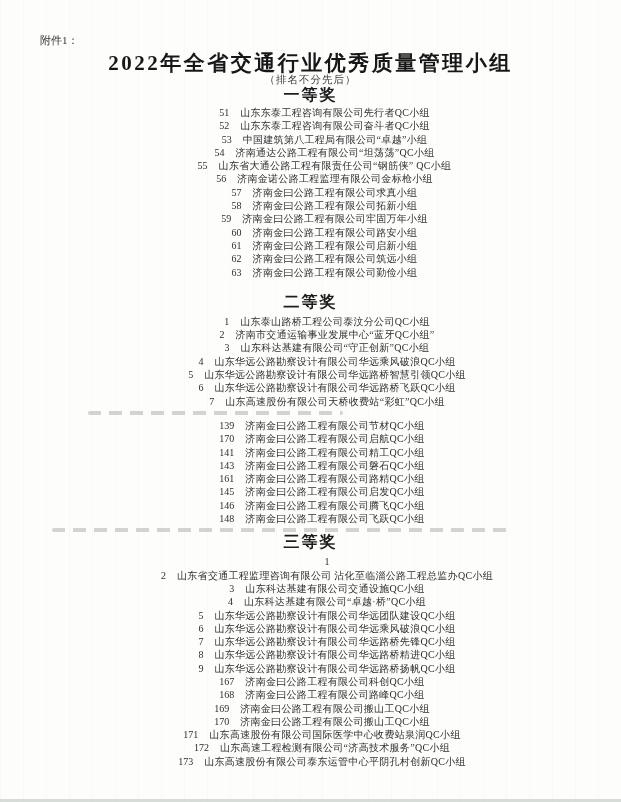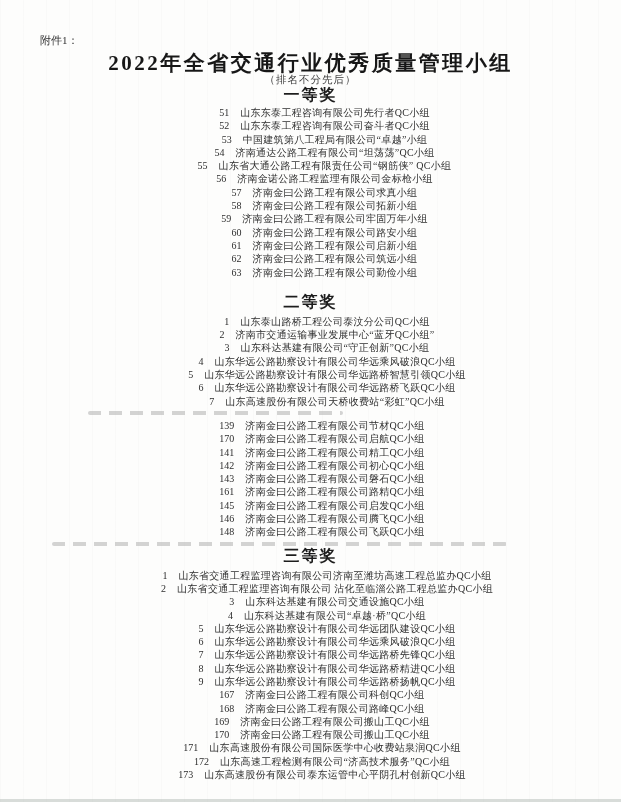--- a/index.html
+++ b/index.html
@@ -171,24 +171,20 @@
           </div>
           <div class="row">
             <span class="num">170</span>
             <span class="txt">济南金曰公路工程有限公司启航QC小组</span>
           </div>
           <div class="row">
             <span class="num">141</span>
             <span class="txt">济南金曰公路工程有限公司精工QC小组</span>
           </div>
           <div class="row">
-            <span class="num">142</span>
-            <span class="txt">济南金曰公路工程有限公司初心QC小组</span>
-          </div>
-          <div class="row">
             <span class="num">143</span>
             <span class="txt">济南金曰公路工程有限公司磐石QC小组</span>
           </div>
           <div class="row">
             <span class="num">161</span>
             <span class="txt">济南金曰公路工程有限公司路精QC小组</span>
           </div>
           <div class="row">
             <span class="num">145</span>
             <span class="txt">济南金曰公路工程有限公司启发QC小组</span>
@@ -202,21 +198,20 @@
             <span class="txt">济南金曰公路工程有限公司飞跃QC小组</span>
           </div>
           <div class="smudge s2"></div>
         </div>
       </div>
       <div class="section sec-2">
         <div class="section-header">三等奖</div>
         <div class="rows">
           <div class="row">
             <span class="num">1</span>
-            <span class="txt">山东省交通工程监理咨询有限公司济南至潍坊高速工程总监办QC小组</span>
           </div>
           <div class="row">
             <span class="num">2</span>
             <span class="txt">山东省交通工程监理咨询有限公司 沾化至临淄公路工程总监办QC小组</span>
           </div>
           <div class="row">
             <span class="num">3</span>
             <span class="txt">山东科达基建有限公司交通设施QC小组</span>
           </div>
           <div class="row">

